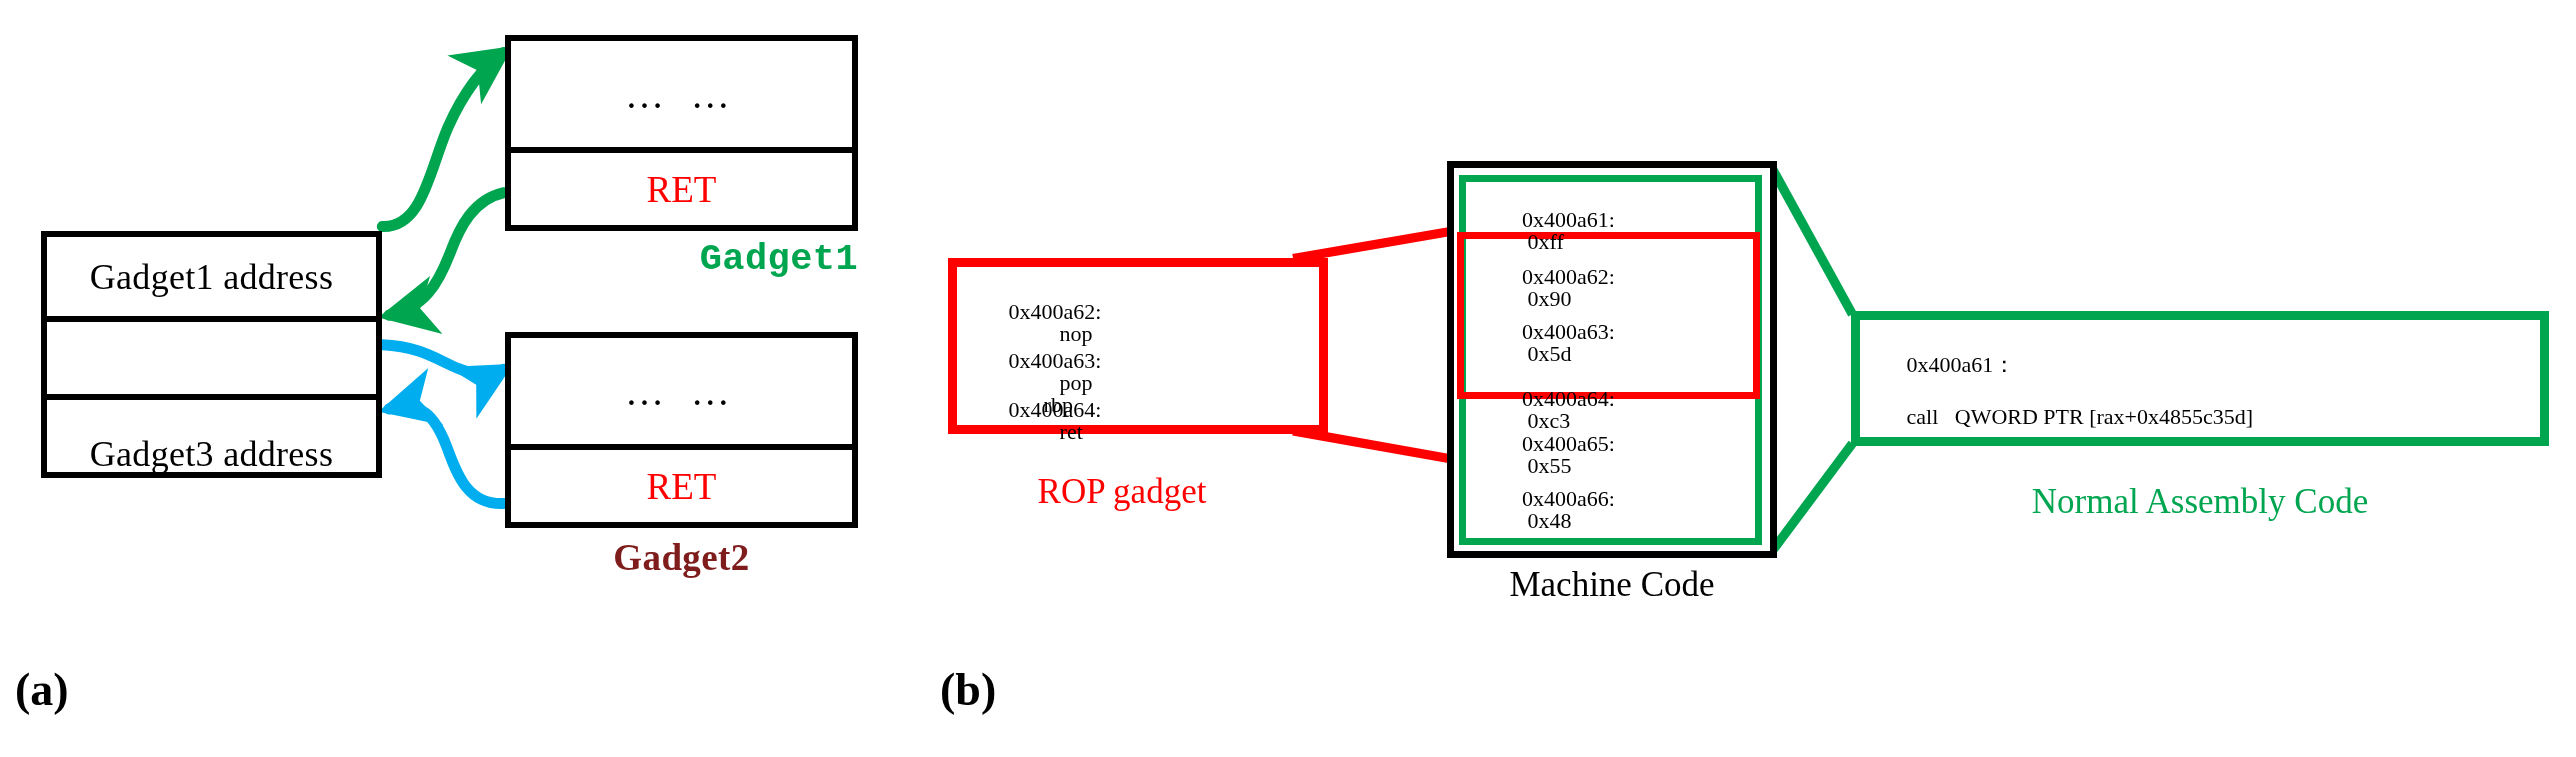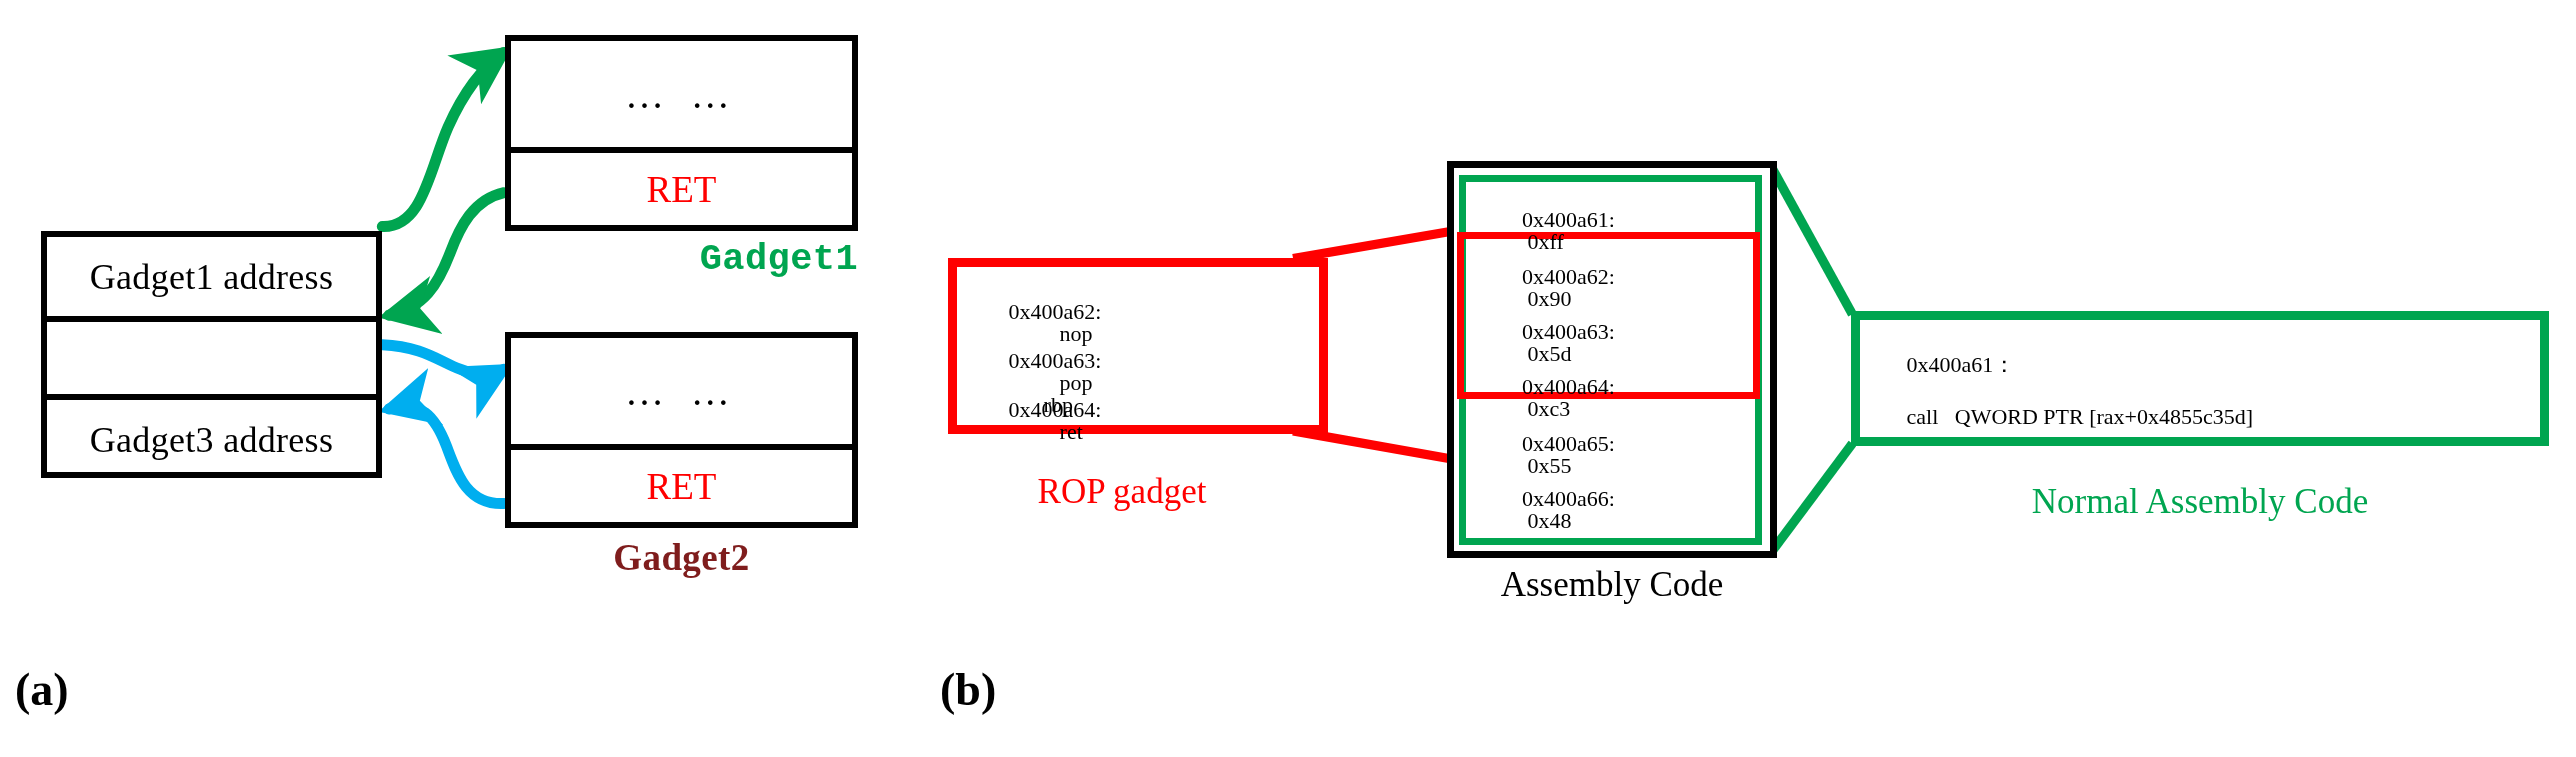--- a/index.html
+++ b/index.html
@@ -107,21 +107,21 @@
       <path d="M 596,596 C 552,598 540,560 528,528 C 514,492 498,474 460,484" fill="none" stroke="#00aeef" stroke-width="13" stroke-linecap="round" marker-end="url(#arrB)"></path>
     </g>
   </svg>
 
   <div class="blkbox" style="left:41px; top:211px; width:341px; height:247px;margin-top:20px;">
     <div class="stack-row" style="top:0; height:79px;">
       <span>Gadget1 address</span>
     </div>
     <div class="stack-div" style="top:79px;"></div>
     <div class="stack-div" style="top:157px;"></div>
-    <div class="stack-row" style="top:163px; height:79px;">
+    <div class="stack-row" style="top:177px; height:79px;">
       <span>Gadget3 address</span>
     </div>
   </div>
 
   <div class="blkbox" style="left:505px; top:35px; width:353px; height:196px;">
     <div class="cell" style="left:0; top:0; right:0; height:106px;">
       <span class="dots">… …</span>
     </div>
     <div class="stack-div" style="top:106px;"></div>
     <div class="cell" style="left:0; top:112px; right:0; height:73px;">
@@ -188,35 +188,35 @@
       <span> </span><span>0xff</span>
     </div>
     <div class="codeline" style="left:35px; top:76px;">
       <span>0x400a62:</span>
       <span> </span><span>0x90</span>
     </div>
     <div class="codeline" style="left:35px; top:131px;">
       <span>0x400a63:</span>
       <span> </span><span>0x5d</span>
     </div>
-    <div class="codeline" style="left:35px; top:186px;">
+    <div class="codeline" style="left:35px; top:198px;">
       <span>0x400a64:</span>
       <span> </span><span>0xc3</span>
     </div>
     <div class="codeline" style="left:35px; top:243px;">
       <span>0x400a65:</span>
       <span> </span><span>0x55</span>
     </div>
     <div class="codeline" style="left:35px; top:298px;">
       <span>0x400a66:</span>
       <span> </span><span>0x48</span>
     </div>
   </div>
   <div class="caption" style="left:1447px; top:565px; width:330px; text-align:center; color:#000;">
-    <span>Assembly Code</span>
+    <span>Machine Code</span>
   </div>
 
   <div class="codebox" style="left:1851px; top:311px; width:698px; height:135px; border:9.3px solid #00a550;">
     <div class="codeline" style="left:13.5px; top:12px;">
       <span>0x400a61：</span>
     </div>
     <div class="codeline" style="left:13.5px; top:64px;">
       <span>call   QWORD PTR [rax+0x4855c35d]</span>
     </div>
   </div>

